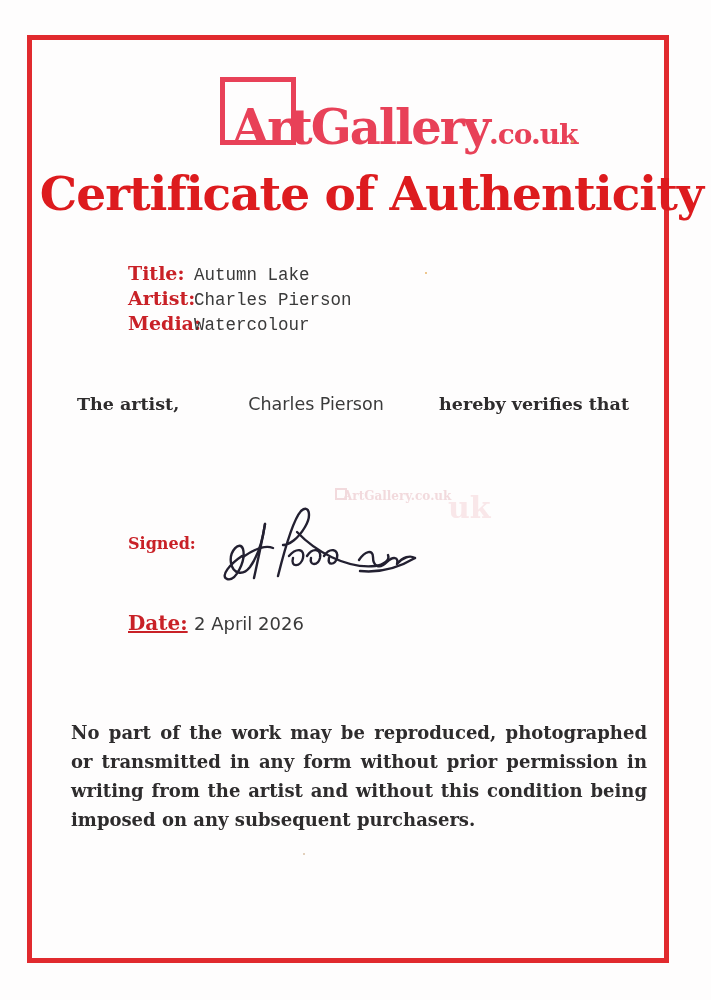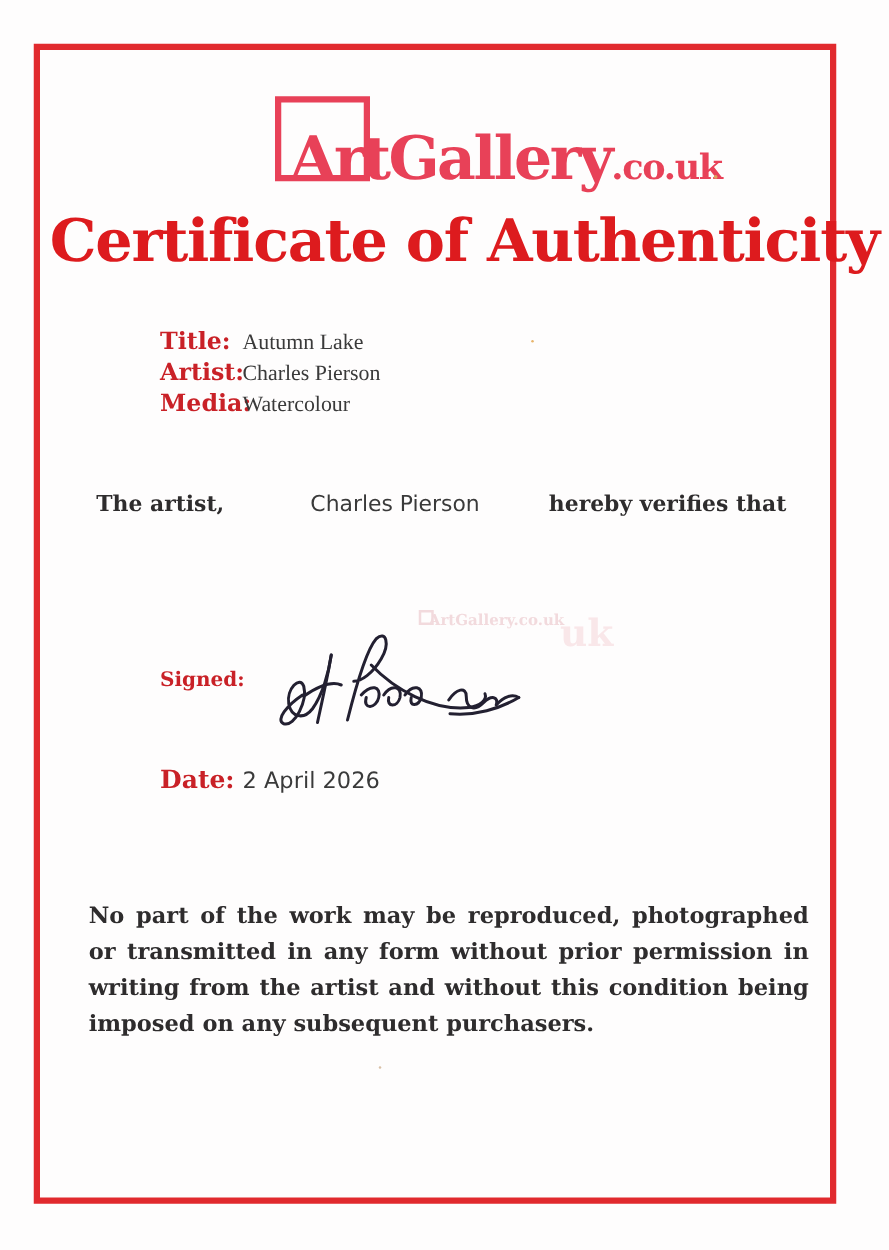--- a/index.html
+++ b/index.html
@@ -60,21 +60,21 @@
     height:25px;
   }
   .detail-label{
     display:inline-block;
     width:66px;
     color:#c92127;
     font-weight:bold;
     font-size:19px;
   }
   .detail-value{
-    font-family:Liberation Serif, serif;
+    font-family:Liberation Mono, monospace;
     font-size:17.5px;
     color:#3a3a3a;
   }
   
   .declaration{
     position:absolute;left:77px;top:390px;
     width:552px;
     color:#2e2c2d;
     font-weight:bold;
     font-size:17.5px;
@@ -104,21 +104,21 @@
   }
   .signature-svg{
     position:absolute;left:212px;top:494px;
   }
   .date-row{
     position:absolute;left:128px;top:611px;
     display:flex;align-items:baseline;
   }
   .date-label{
     display:inline-block;width:66px;
-    color:#c92127;font-weight:bold;font-size:20px;
+    color:#c92127;font-weight:bold;font-size:20px;text-decoration:underline;
   }
   .date-value{
     font-family:"DejaVu Sans", sans-serif;
     font-size:18px;color:#3a3a3a;
   }
   
   .legal{
     position:absolute;left:71px;top:718px;
     width:576px;
     margin:0;

